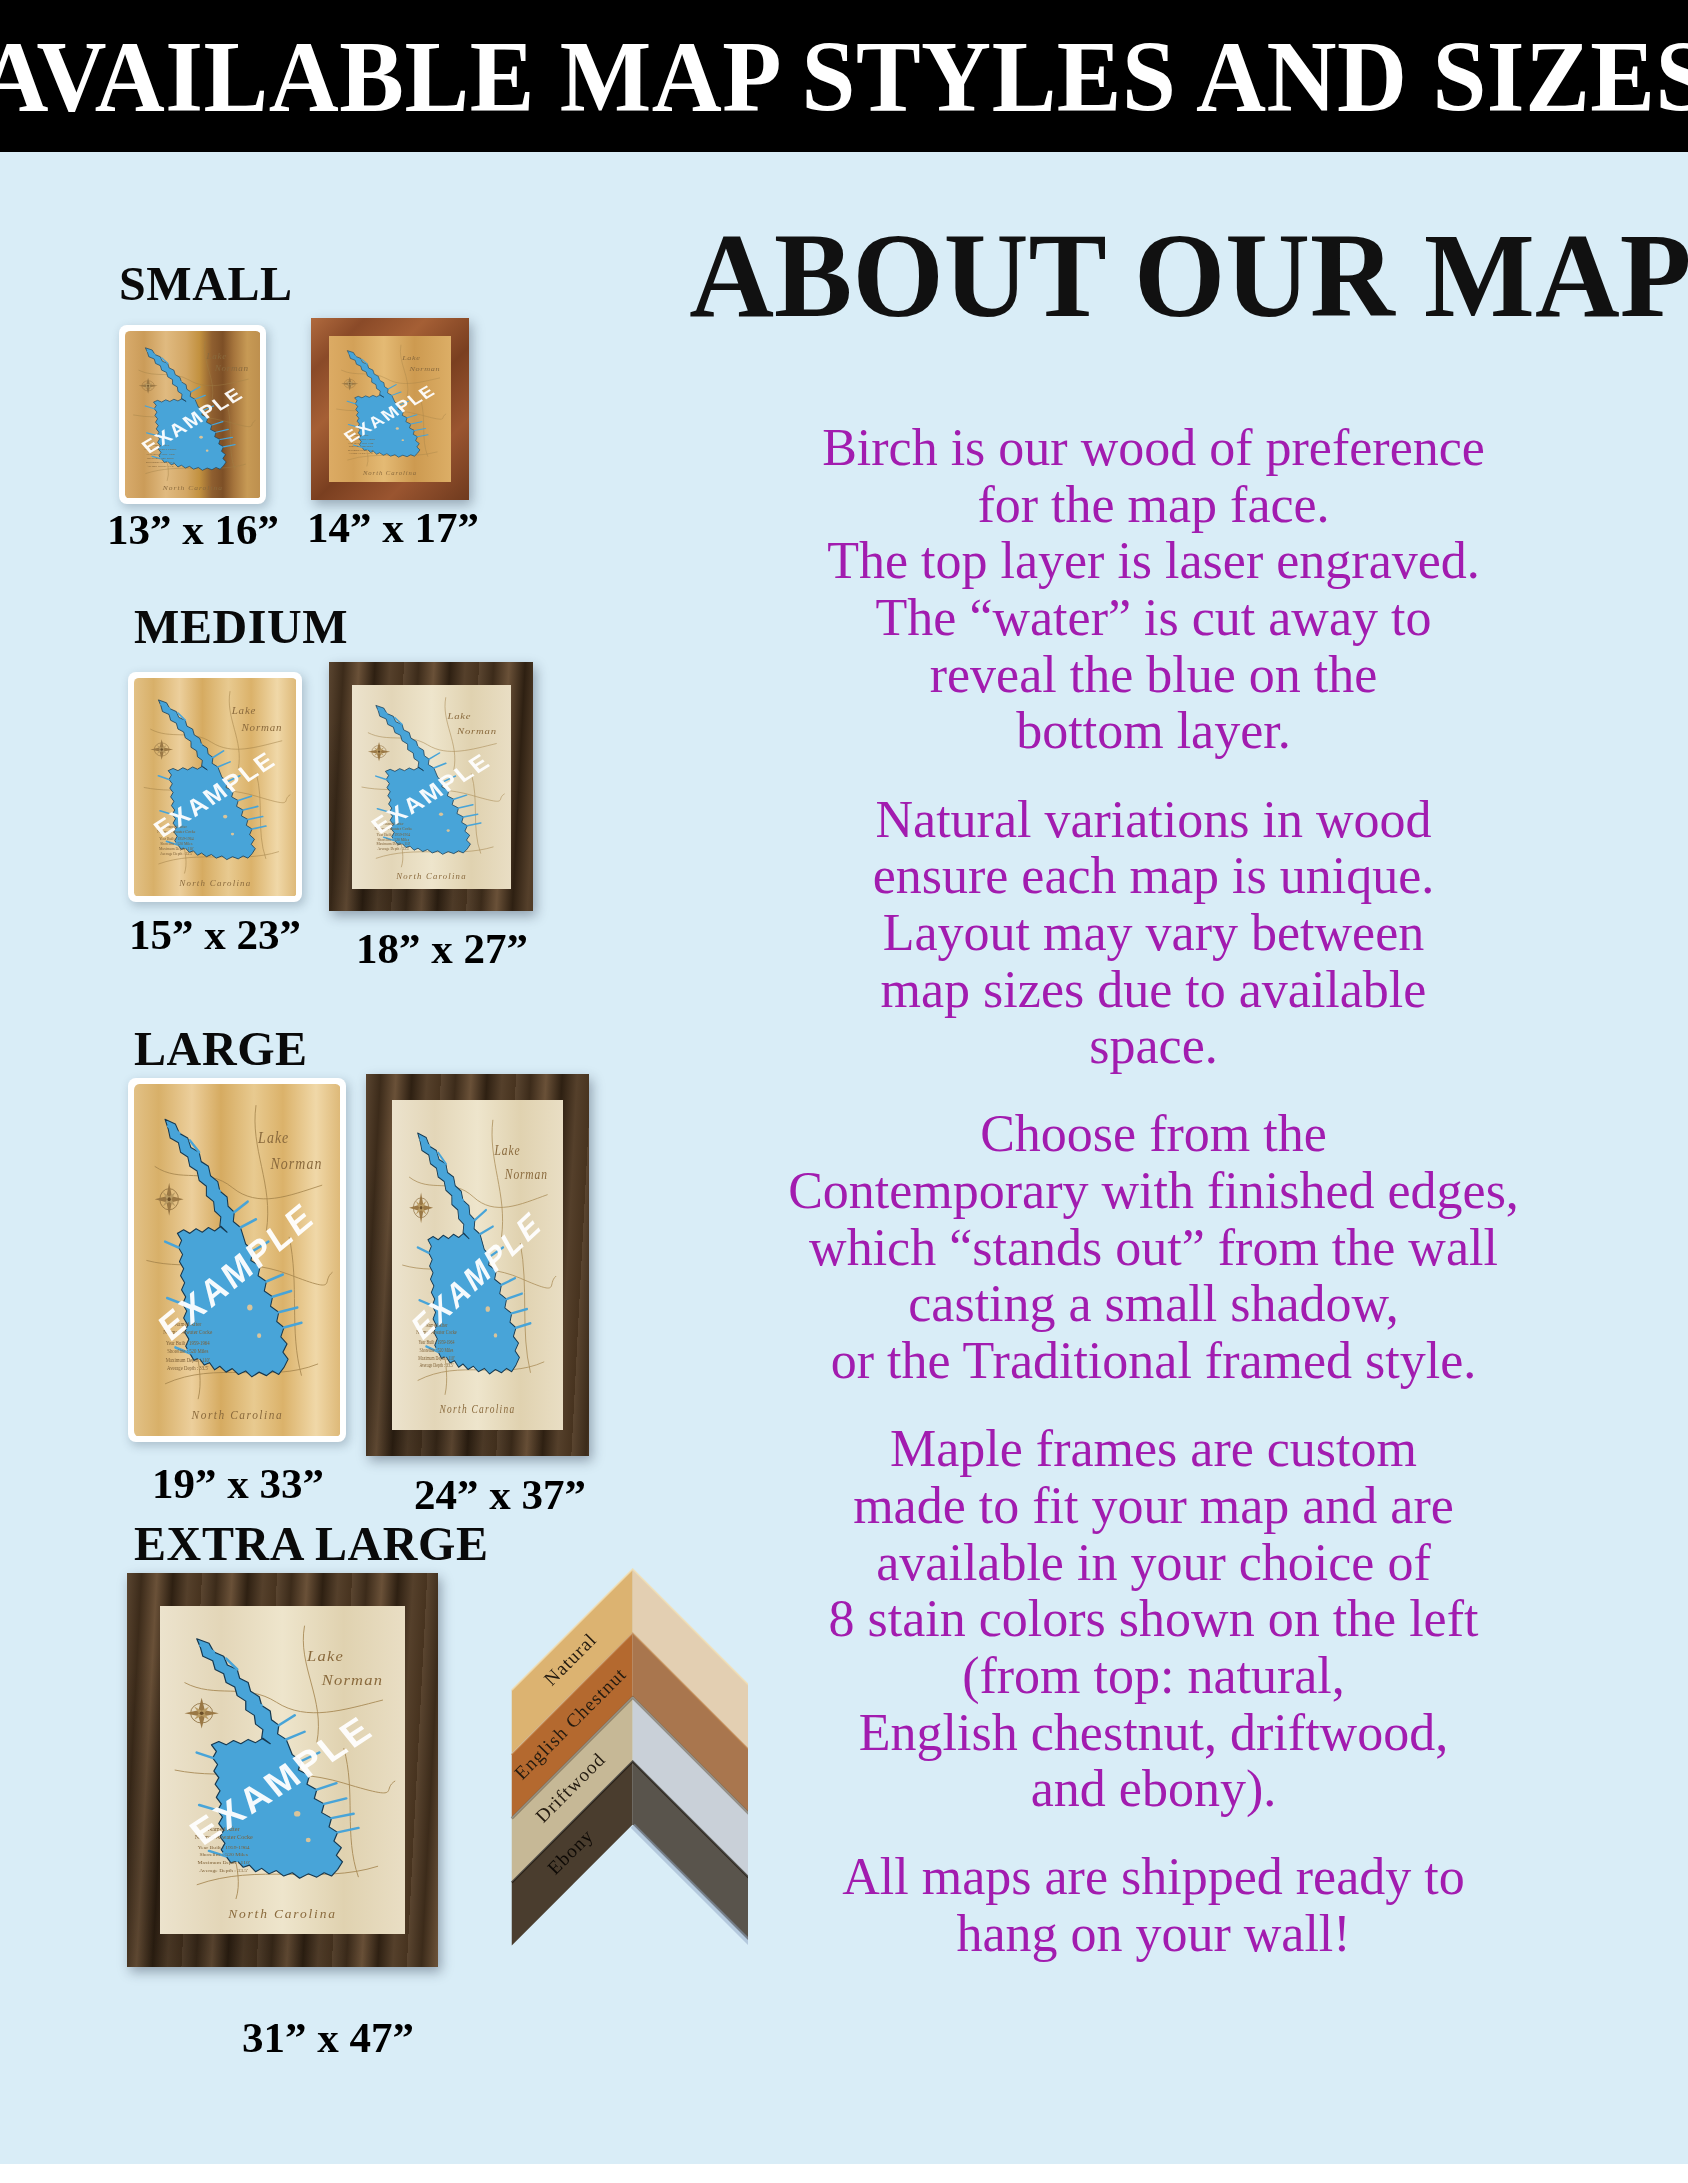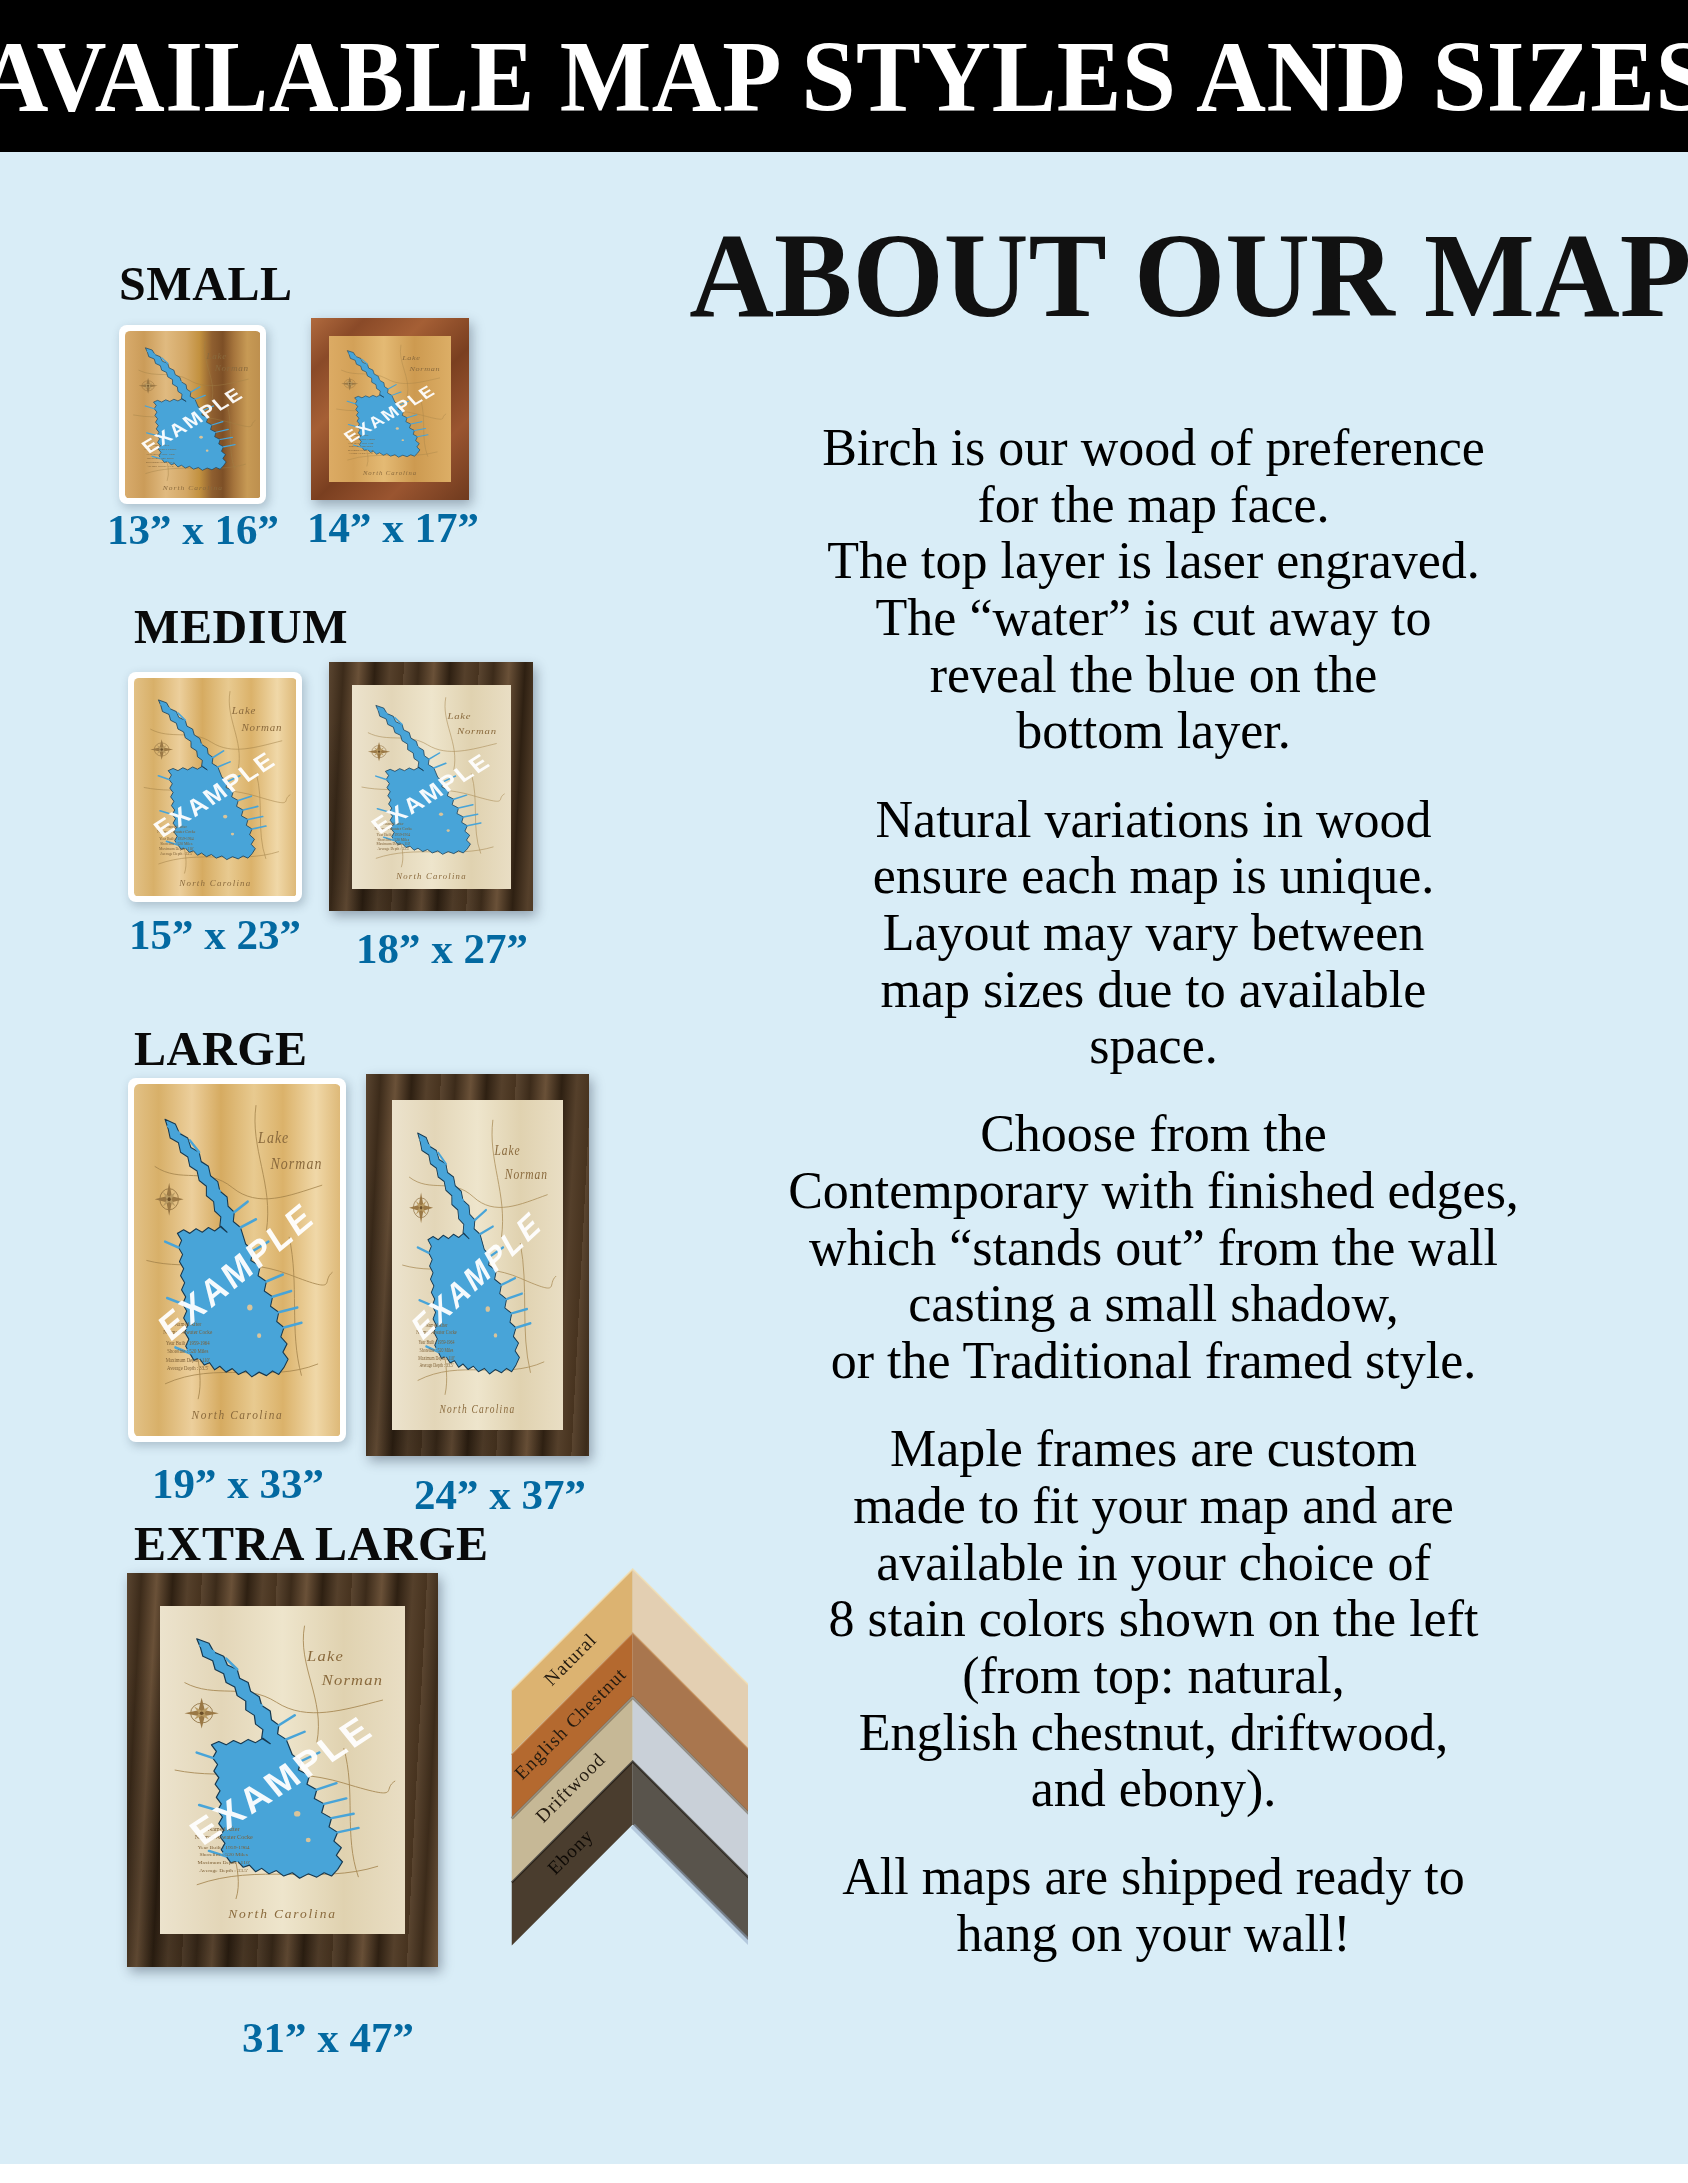--- a/index.html
+++ b/index.html
@@ -12,21 +12,21 @@
   .page-title{color:#fff;font-weight:bold;font-size:102px;white-space:nowrap;
               transform:scaleX(.95);letter-spacing:0.6px;}
   
   .sec-head{position:absolute;font-weight:bold;font-size:48px;letter-spacing:0.6px;color:#0a0a0a;
             white-space:nowrap;line-height:1;}
   #sec-small-head{left:119px;top:260px;}
   #sec-medium-head{left:134px;top:603px;}
   #sec-large-head{left:134px;top:1025px;}
   #sec-xl-head{left:134px;top:1520px;}
   
-  .size-label{position:absolute;font-weight:bold;font-size:43px;line-height:1;color:#0369a1;
+  .size-label{position:absolute;font-weight:bold;font-size:43px;line-height:1;color:#000000;
               text-align:center;white-space:nowrap;}
   #lab-s1{left:107px;top:508px;width:169px;}
   #lab-s2{left:307px;top:506px;width:169px;}
   #lab-m1{left:128px;top:913px;width:174px;}
   #lab-m2{left:349px;top:927px;width:186px;}
   #lab-l1{left:145px;top:1462px;width:186px;}
   #lab-l2{left:403px;top:1473px;width:194px;}
   #lab-xl{left:200px;top:2016px;width:186px;margin-left:35px;}
   
   .map{position:absolute;margin:0;box-sizing:border-box;}
@@ -53,21 +53,21 @@
   #map-xl{left:127px;top:1573px;width:311px;height:394px;}
   
   #stain-figure{position:absolute;left:505px;top:1568px;width:243px;height:395px;margin:0;}
   #stain-figure svg{display:block;width:100%;height:100%;}
   .stain-label{font-family:"Liberation Serif",serif;font-size:34px;letter-spacing:2px;fill:#241b10;}
   .stain-label.on-dark{fill:#0e0a06;}
   
   #about{position:absolute;left:675px;top:215px;width:957px;text-align:center;}
   .about-title{font-size:121px;font-weight:bold;line-height:1;white-space:nowrap;
                transform:scaleX(.97);transform-origin:center;margin:0 0 84px 0;}
-  .about-body p{margin:0 0 31.5px 0;font-size:52px;line-height:1.09;white-space:pre-line;color:#000000;}
+  .about-body p{margin:0 0 31.5px 0;font-size:52px;line-height:1.09;white-space:pre-line;color:#a21caf;}
   
   .bottom-strip{position:absolute;left:0;bottom:0;width:1688px;height:19px;background:#ffffff;}
   .defs-svg{position:absolute;width:0;height:0;overflow:hidden;}
   .map-engrave{font-family:"Liberation Serif",serif;font-style:italic;fill:#8a6a3d;}
   .map-info{font-family:"Liberation Serif",serif;fill:#7d5f35;}
   .map-watermark{font-family:"Liberation Sans",sans-serif;font-weight:bold;fill:#ffffff;opacity:.95;}
 </style>
 </head>
 <body>
 

